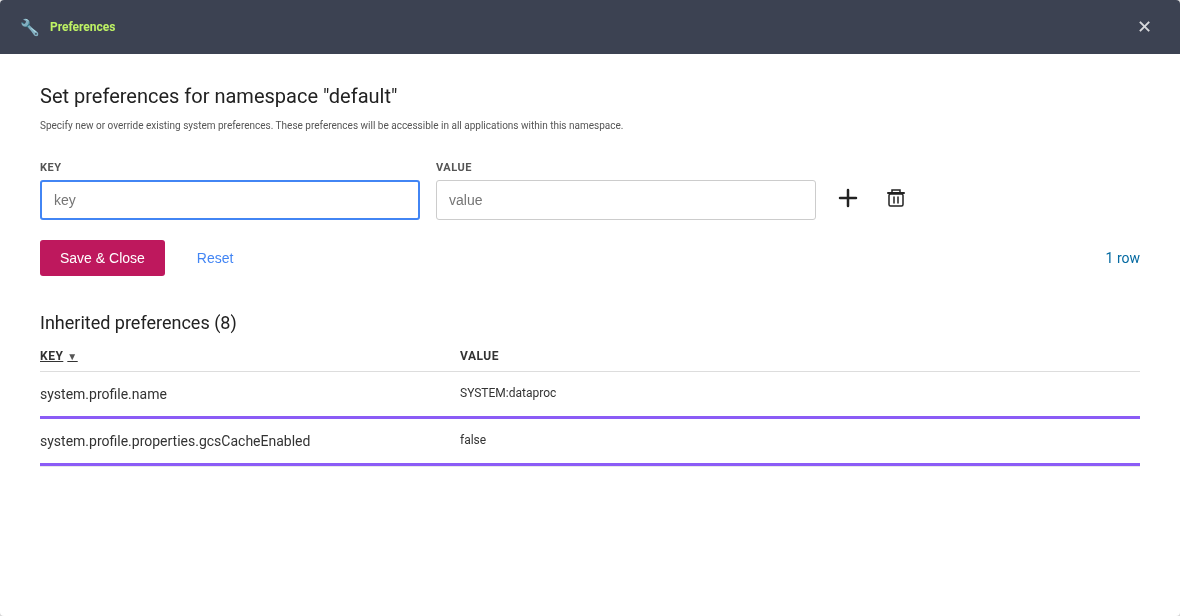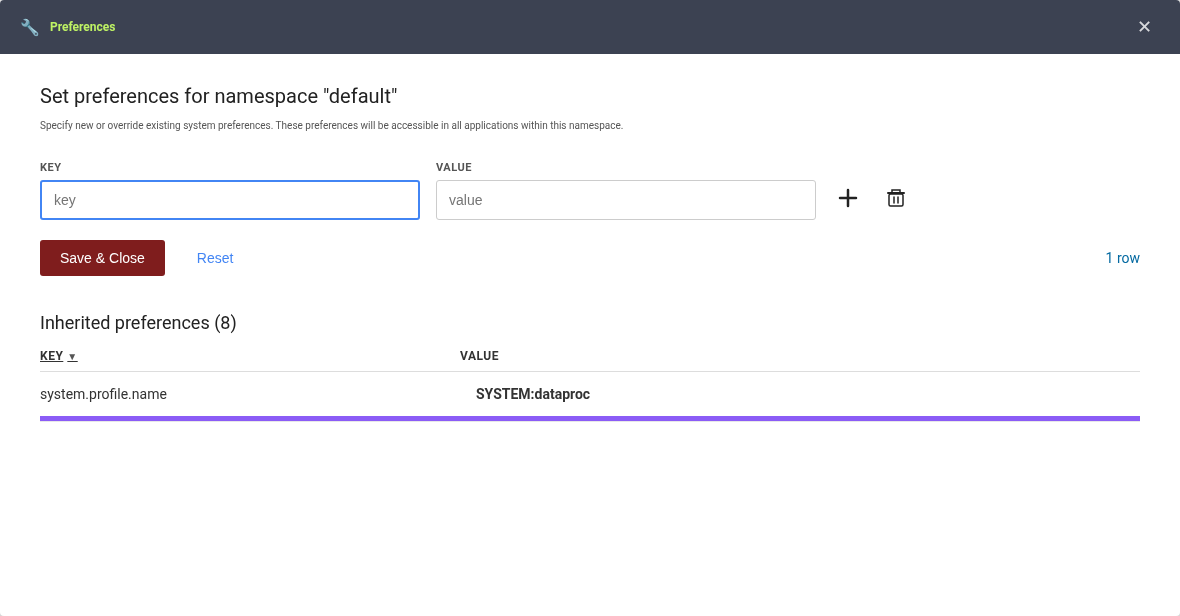--- a/index.html
+++ b/index.html
@@ -124,21 +124,21 @@
       line-height: 1;
       padding: 4px;
     }
     .button-row {
       display: flex;
       align-items: center;
       gap: 16px;
       margin-bottom: 36px;
     }
     .btn-save {
-      background: #7f1d1d;
+      background: #be185d;
       color: #fff;
       border: none;
       border-radius: 3px;
       padding: 0 20px;
       height: 36px;
       font-size: 14px;
       cursor: pointer;
       font-weight: 500;
     }
     .btn-reset {
@@ -186,34 +186,32 @@
     }
     .th-value {
       flex: 1;
     }
     .sort-icon {
       font-size: 10px;
       color: #555;
     }
     .table-row-item {
       display: flex;
-      border-bottom: 5px solid #8b5cf6;
+      border-bottom: 3px solid #8b5cf6;
       padding: 14px 0;
-      gap: 16px;
     }
     .td-key {
       width: 420px;
       font-size: 14px;
       color: #333;
     }
     .td-value {
       flex: 1;
-      font-size: 14px;
-      color: #333;
-      font-weight: bold;
+      font-size: 12px;
+      color: #333;
     }
     .bottom-border {
       border-bottom: 1px solid #e8e8e8;
       margin-top: 0;
     }
   </style>
 </head>
 <body>
 
 <div class="dialog">
@@ -271,17 +269,21 @@
           <span class="sort-icon">▼</span>
         </div>
         <div class="th th-value">VALUE</div>
       </div>
 
       <div class="table-row-item">
         <div class="td-key">system.profile.name</div>
         <div class="td-value">SYSTEM:dataproc</div>
       </div>
 
+      <div class="table-row-item">
+        <div class="td-key">system.profile.properties.gcsCacheEnabled</div>
+        <div class="td-value">false</div>
+      </div>
 
       <div class="bottom-border"></div>
     </div>
   </div>
 </div>
 
 </body></html>

